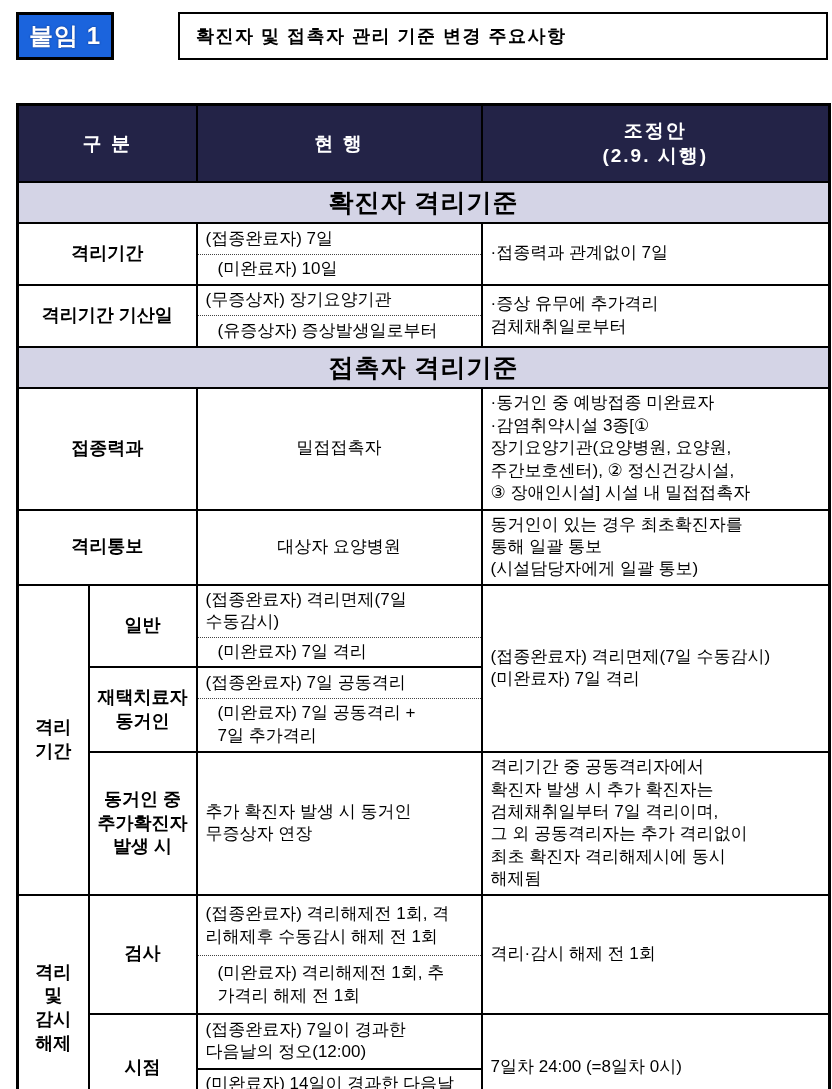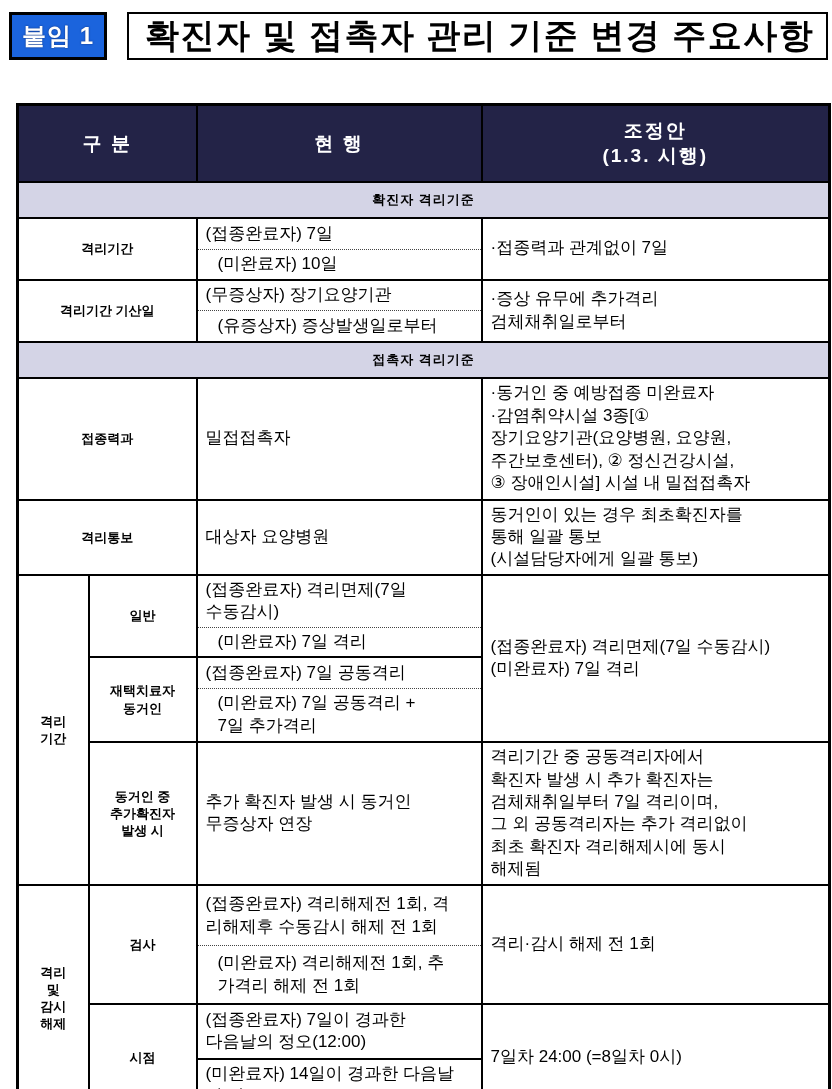--- a/index.html
+++ b/index.html
@@ -14,21 +14,21 @@
     width:832px;
     height:1089px;
     background:#ffffff;
     font-family:"Liberation Sans","DejaVu Sans",sans-serif;
     color:#000;
   }
   .hdr{
     display:flex;
     align-items:stretch;
     gap:20px;
-    padding:12px 4px 0 9px;
+    padding:12px 4px 0 16px;
     height:60px;
   }
   .badge{
     background:var(--badge_bg);
     border:3px solid var(--border_color);
     color:#fff;
     font-weight:bold;
     font-size:24px;
     width:98px;
     flex:0 0 98px;
@@ -37,23 +37,24 @@
     justify-content:center;
     letter-spacing:1px;
     text-shadow:0 0 2px rgba(0,0,40,.55);
   }
   .titlebox{
     border:2px solid var(--border_color);
     flex:1;
     display:flex;
     align-items:center;
     padding-left:16px;
-    font-size:34px;
+    font-size:18px;
     font-weight:bold;
     letter-spacing:1.5px;
+    margin-left:44px;
   }
   table{
     margin:43px 4px 0 16px;
     width:812px;
     border-collapse:collapse;
     border:3px solid var(--border_color);
     table-layout:fixed;
   }
   th,td{
     border:2px solid var(--border_color);
@@ -69,29 +70,29 @@
     color:#fff;
     font-size:19px;
     font-weight:bold;
     text-align:center;
     letter-spacing:2px;
   }
   td.section{
     background:var(--section_bg);
     text-align:center;
     font-weight:bold;
-    font-size:13px;
+    font-size:25px;
     letter-spacing:1px;
   }
   td.lbl{
     text-align:center;
     font-weight:bold;
-    font-size:13px;
-  }
-  td.center{text-align:left;}
+    font-size:18px;
+  }
+  td.center{text-align:center;}
   td.dot{border-bottom:1px dotted #444;}
   td.nob{border-top:0;padding-left:20px;}
 </style>
 </head>
 <body>
 
 <div class="hdr">
   <div class="badge">붙임 1</div>
   <div class="titlebox">확진자 및 접촉자 관리 기준 변경 주요사항</div>
 </div>
@@ -101,21 +102,21 @@
     <col style="width:71px">
     <col style="width:108px">
     <col style="width:285px">
     <col style="width:348px">
   </colgroup>
   <tbody>
     <tr style="height:77px">
       <th class="main" colspan="2">구  분</th>
       <th class="main">현  행</th>
       <th class="main">조정안
-(1.3. 시행)</th>
+(2.9. 시행)</th>
     </tr>
 
     <tr style="height:36px">
       <td class="section" colspan="4">확진자 격리기준</td>
     </tr>
 
     <tr style="height:32px">
       <td class="lbl" colspan="2" rowspan="2">격리기간</td>
       <td class="dot">(접종완료자) 7일</td>
       <td rowspan="2">·접종력과 관계없이 7일</td>

